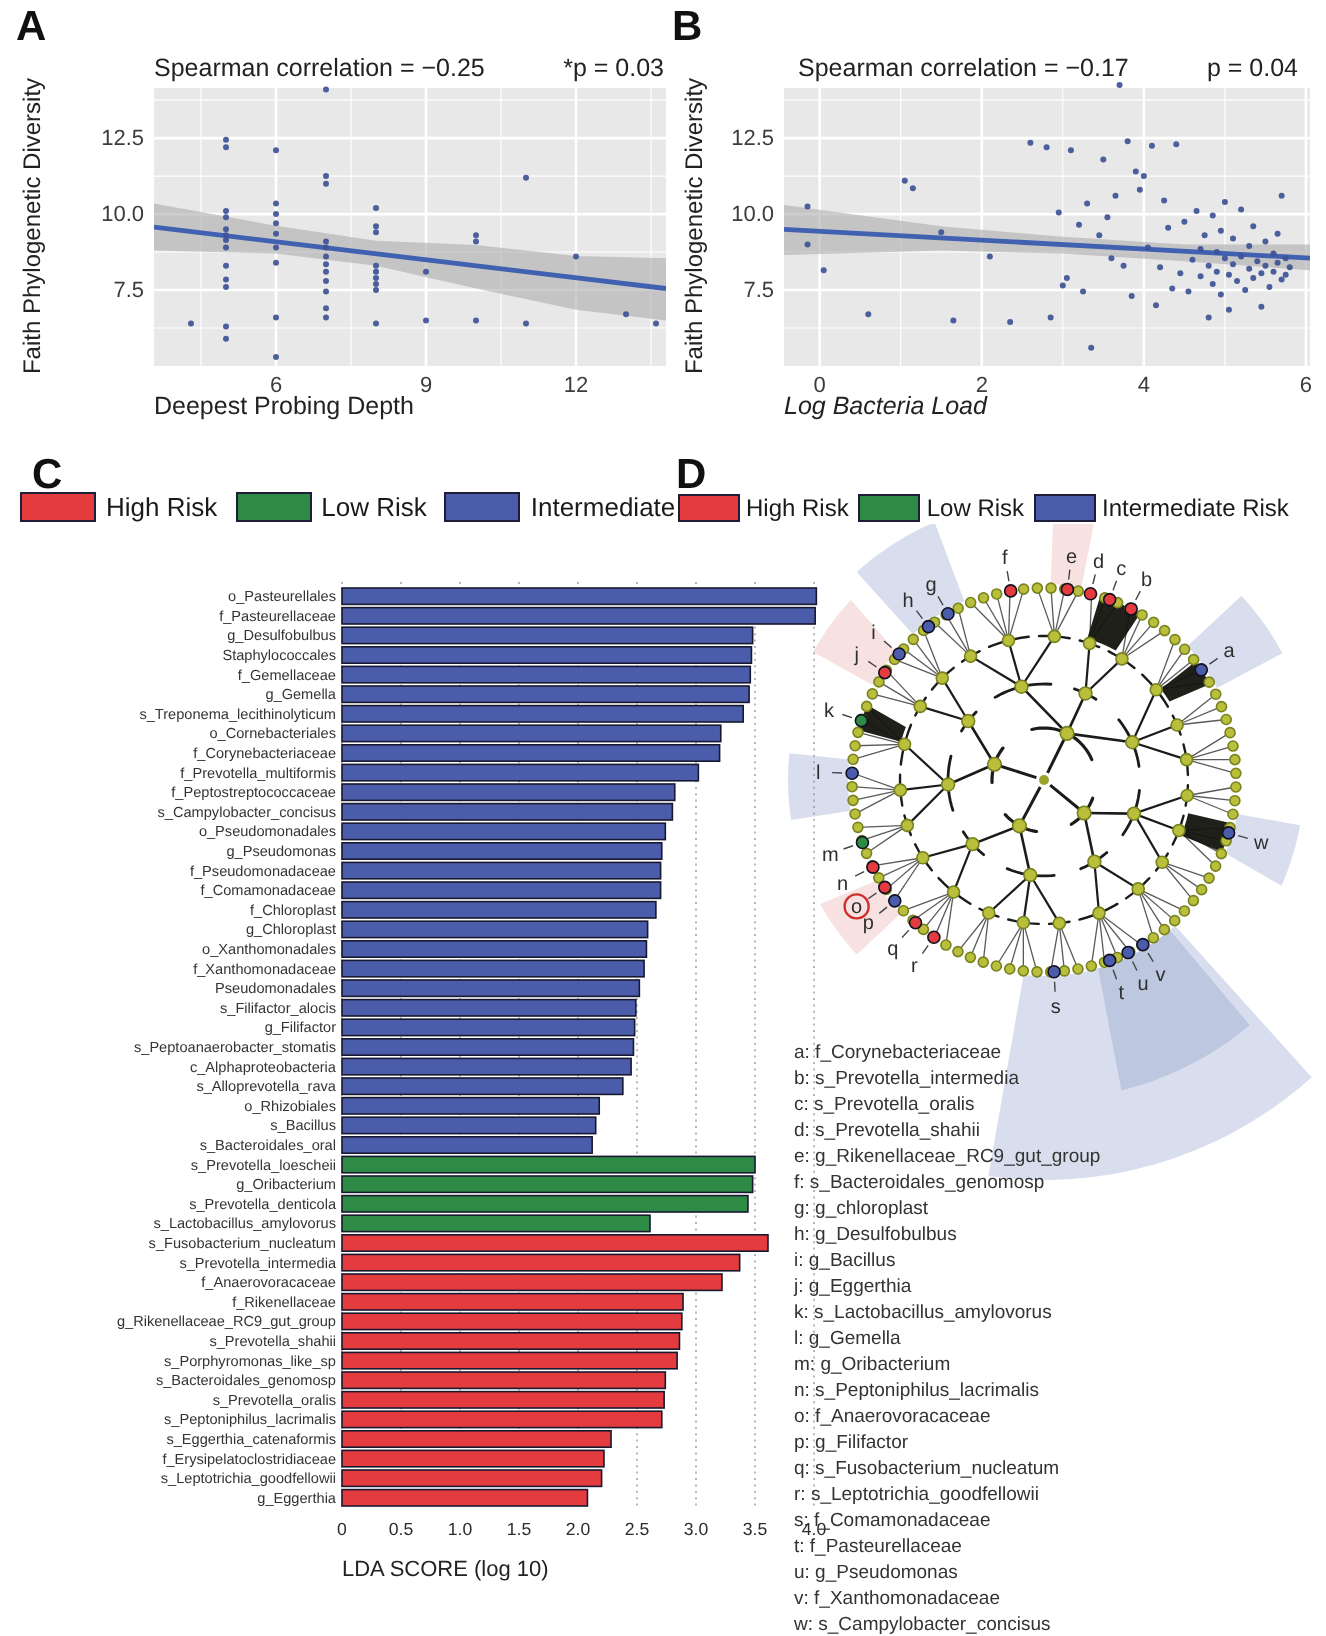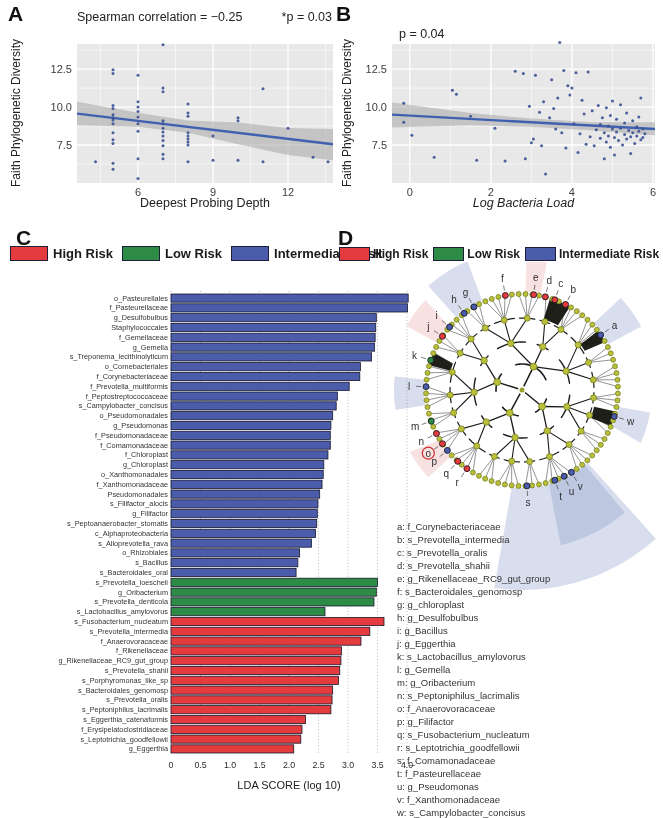--- a/index.html
+++ b/index.html
@@ -1,24 +1,24 @@
 <!DOCTYPE html>
 <html><head>
 <meta charset="utf-8">
 <style>
   html,body{margin:0;padding:0;background:#fff;}
   #fig{position:relative;width:663px;height:818px;background:#fff;overflow:hidden;
        font-family:"Liberation Sans",sans-serif;color:#1a1a1a;}
   .plabel{position:absolute;font-size:21px;font-weight:bold;color:#111;}
   .title-row{position:absolute;display:flex;justify-content:space-between;
              font-size:12.5px;color:#222;}
-  .xlab{position:absolute;text-align:center;font-size:12.5px;color:#222;}
+  .xlab{position:absolute;text-align:left;font-size:12.5px;color:#222;}
   .ylab{position:absolute;white-space:nowrap;font-size:12px;color:#222;
         transform:translate(-50%,-50%) rotate(-90deg);}
-  .legend{position:absolute;display:flex;align-items:center;font-weight:bold;}
+  .legend{position:absolute;display:flex;align-items:center;}
   .legend .item{display:flex;align-items:center;}
   .legend .sw{display:inline-block;border:1.5px solid #1d1d3a;}
   #legendC{left:10px;top:246px;gap:9px;font-size:13px;}
   #legendC .item{gap:5px;}
   #legendC .sw{width:36px;height:13px;}
   #legendD{left:339px;top:247px;gap:5px;font-size:12px;}
   #legendD .item{gap:3px;}
   #legendD .sw{width:29px;height:12px;}
   #cladoKey{position:absolute;left:397px;top:520px;z-index:3;font-size:9.5px;
             line-height:13px;color:#333;white-space:nowrap;}
@@ -28,21 +28,21 @@
 </head>
 <body>
 
 <div id="fig">
 
   <div class="plabel" style="left:8px;top:2px;">A</div>
   <div class="plabel" style="left:336px;top:2px;">B</div>
   <div class="plabel" style="left:16px;top:226px;">C</div>
   <div class="plabel" style="left:338px;top:226px;">D</div>
 
-  <div class="title-row" style="left:77px;top:10px;width:255px;">
+  <div class="title-row" style="left:77px;top:27px;width:255px;">
     <span>Spearman correlation = −0.25</span>
     <span>*p = 0.03</span>
   </div>
   <div class="ylab" style="left:16px;top:113px;">Faith Phylogenetic Diversity</div>
   <svg id="svgA" style="left:0;top:0;" width="335" height="225">
       <rect x="77" y="44" width="256" height="139" fill="#e8e8e8"></rect>
       <line x1="100.5" y1="44" x2="100.5" y2="183" stroke="#ffffff" stroke-width="0.55"></line>
       <line x1="138" y1="44" x2="138" y2="183" stroke="#ffffff" stroke-width="1.3"></line>
       <line x1="175.5" y1="44" x2="175.5" y2="183" stroke="#ffffff" stroke-width="0.55"></line>
       <line x1="212.99999999999997" y1="44" x2="212.99999999999997" y2="183" stroke="#ffffff" stroke-width="1.3"></line>
@@ -118,20 +118,21 @@
       <text x="138" y="196" text-anchor="middle" font-size="11" fill="#3c3c3c">6</text>
       <text x="212.99999999999997" y="196" text-anchor="middle" font-size="11" fill="#3c3c3c">9</text>
       <text x="288" y="196" text-anchor="middle" font-size="11" fill="#3c3c3c">12</text>
       <text x="72" y="148.52185792349727" text-anchor="end" font-size="11" fill="#3c3c3c">7.5</text>
       <text x="72" y="110.54371584699454" text-anchor="end" font-size="11" fill="#3c3c3c">10.0</text>
       <text x="72" y="72.5655737704918" text-anchor="end" font-size="11" fill="#3c3c3c">12.5</text>
     </svg>
   <div class="xlab" style="left:77px;top:196px;width:256px;">Deepest Probing Depth</div>
 
   <div class="title-row" style="left:399px;top:27px;width:250px;">
+    <span>Spearman correlation = −0.17</span>
     <span>p = 0.04</span>
   </div>
   <div class="ylab" style="left:347px;top:113px;">Faith Phylogenetic Diversity</div>
   <svg id="svgB" style="left:335px;top:0;" width="328" height="225">
       <rect x="57" y="44" width="263" height="139" fill="#e8e8e8"></rect>
       <line x1="74.83050847457628" y1="44" x2="74.83050847457628" y2="183" stroke="#ffffff" stroke-width="1.3"></line>
       <line x1="115.35439137134051" y1="44" x2="115.35439137134051" y2="183" stroke="#ffffff" stroke-width="0.55"></line>
       <line x1="155.87827426810478" y1="44" x2="155.87827426810478" y2="183" stroke="#ffffff" stroke-width="1.3"></line>
       <line x1="196.402157164869" y1="44" x2="196.402157164869" y2="183" stroke="#ffffff" stroke-width="0.55"></line>
       <line x1="236.92604006163327" y1="44" x2="236.92604006163327" y2="183" stroke="#ffffff" stroke-width="1.3"></line>

